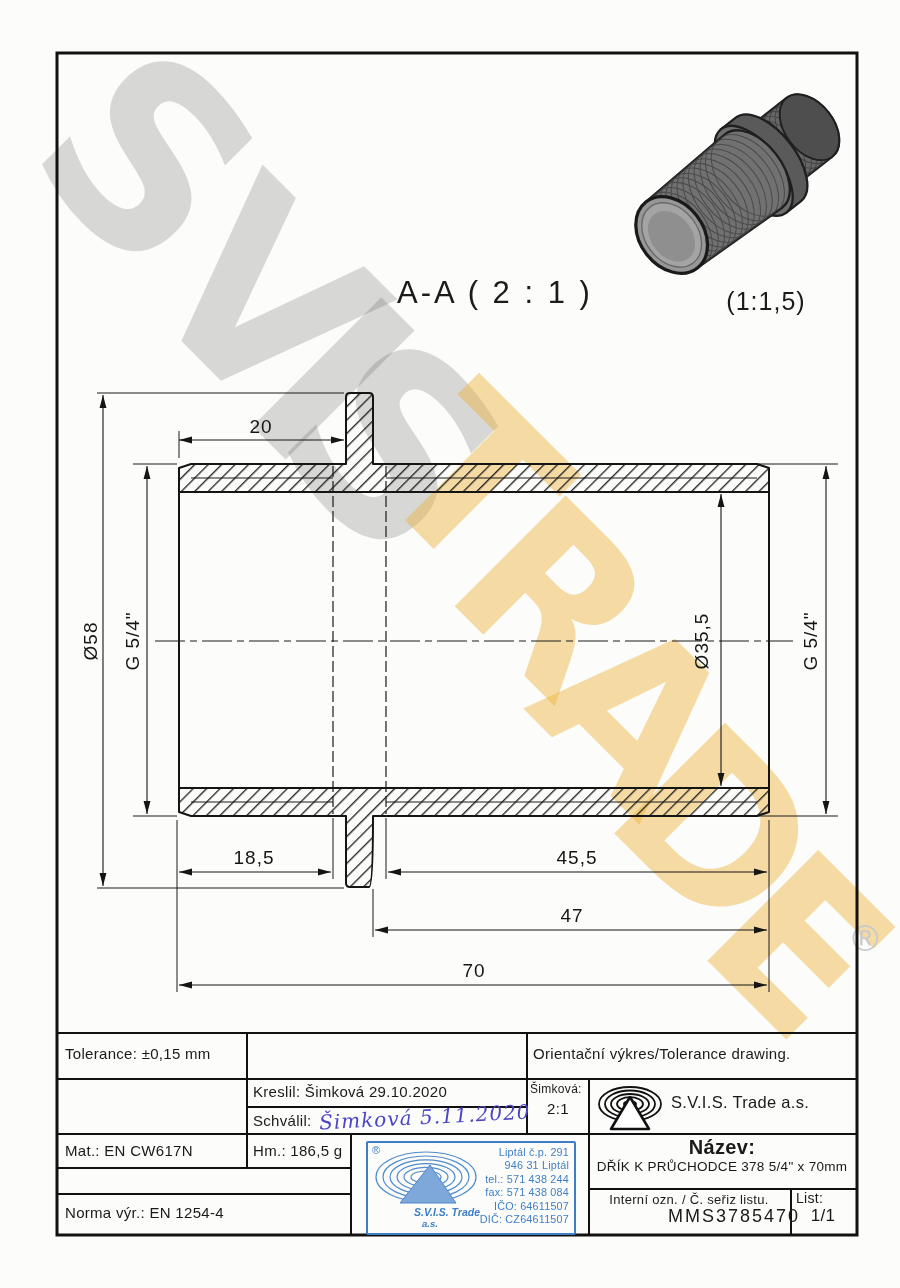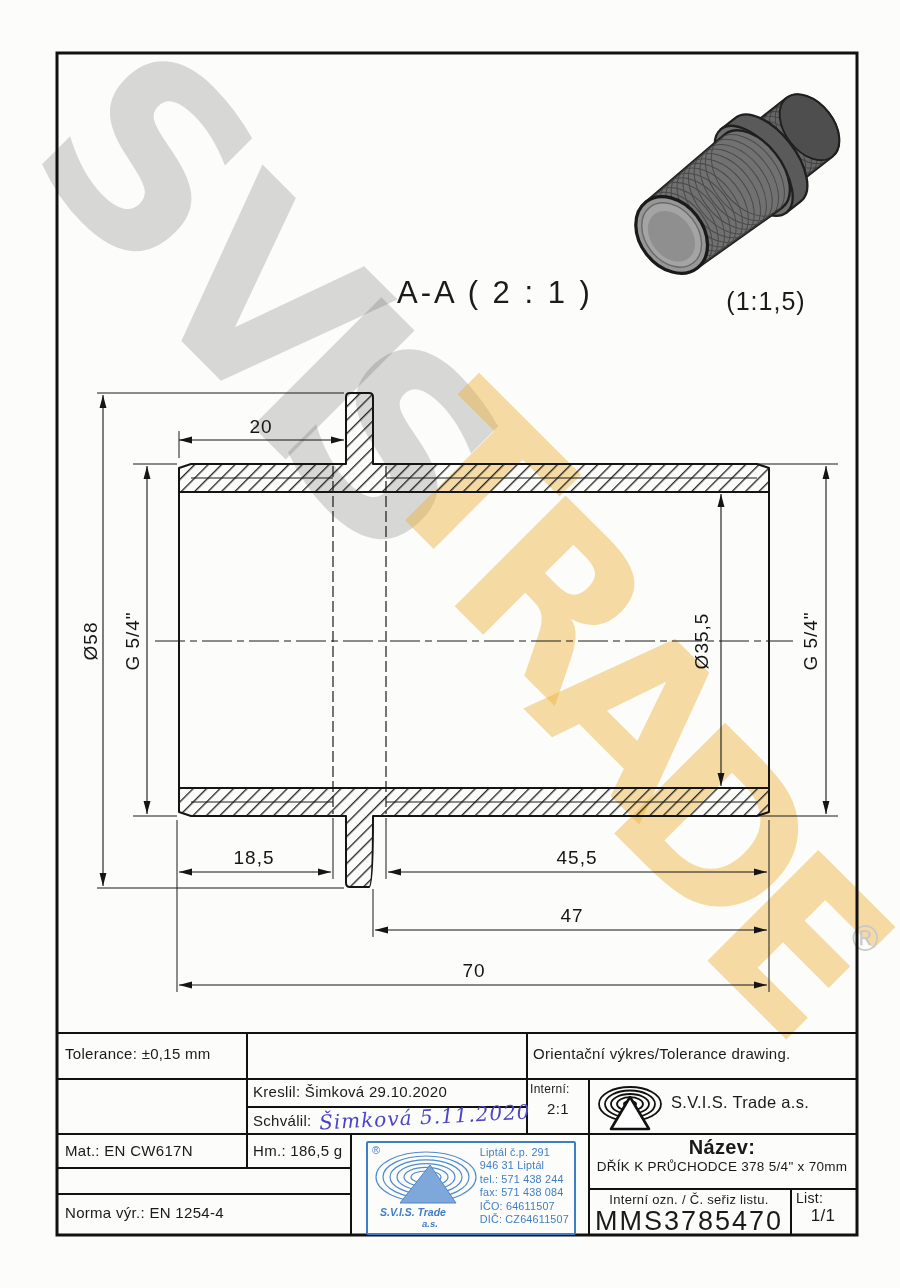--- a/index.html
+++ b/index.html
@@ -13,26 +13,26 @@
   .wm-reg{position:absolute;font-size:36px;color:#c9c9c9;pointer-events:none;}
   
   .draw-layer{position:absolute;left:0;top:0;z-index:2;}
   
   .tb{position:absolute;left:57px;top:1032px;width:800px;height:203px;z-index:3;font-size:15px;}
   .tbl{position:absolute;background:#111;}
   .tbt{position:absolute;white-space:nowrap;letter-spacing:0.3px;}
   .tb-center{transform:translateX(-50%);}
   .sig{position:absolute;font-family:"DejaVu Serif",serif;font-style:italic;color:#4b44c6;
        font-size:20px;transform:rotate(-3deg);white-space:nowrap;letter-spacing:1px;}
-  .big{font-size:27px;letter-spacing:2px;}
+  .big{font-size:18px;letter-spacing:2px;margin-left:45px;}
   .stamp{position:absolute;left:309px;top:109px;width:206px;height:90px;border:2px solid #3e7ec6;
          border-radius:2px;color:#3e7ec6;z-index:4;background:rgba(255,255,255,0.0);}
-  .stamp .addr{position:absolute;right:5px;top:3px;text-align:left;font-size:10.8px;line-height:13.4px;
+  .stamp .addr{position:absolute;right:5px;top:3px;text-align:right;font-size:10.8px;line-height:13.4px;
          letter-spacing:0.2px;}
-  .stamp .co1{position:absolute;left:12px;top:63px;width:100px;text-align:left;font-size:10.5px;
+  .stamp .co1{position:absolute;left:12px;top:63px;width:100px;text-align:right;font-size:10.5px;
          font-weight:bold;font-style:italic;}
   .stamp .co2{position:absolute;left:12px;top:75px;width:100px;text-align:center;font-size:9.5px;
          font-weight:bold;font-style:italic;}
   .stamp .reg{position:absolute;left:4px;top:1px;font-size:11px;}
 </style>
 </head>
 <body>
 
 <div class="page">
 
@@ -185,21 +185,21 @@
     <div class="tbl" style="left:293px;top:101px;width:2px;height:102px;"></div>
     <div class="tbl" style="left:469px;top:0;width:2px;height:103px;"></div>
     <div class="tbl" style="left:531px;top:46px;width:2px;height:157px;"></div>
     <div class="tbl" style="left:733px;top:156px;width:2px;height:47px;"></div>
 
     <div class="tbt" style="left:8px;top:13px;">Tolerance: ±0,15 mm</div>
     <div class="tbt" style="left:476px;top:13px;">Orientační výkres/Tolerance drawing.</div>
     <div class="tbt" style="left:196px;top:51px;">Kreslil: Šimková 29.10.2020</div>
     <div class="tbt" style="left:196px;top:80px;">Schválil:</div>
     <div class="sig" style="left:262px;top:73px;">Šimková  5.11.2020</div>
-    <div class="tbt" style="left:473px;top:50px;font-size:12px;">Interní:</div>
+    <div class="tbt" style="left:473px;top:50px;font-size:12px;">Šimková:</div>
     <div class="tbt tb-center" style="left:501px;top:68px;font-size:15px;">2:1</div>
 
     <svg width="66" height="48" style="position:absolute;left:540px;top:52px;" viewBox="0 0 66 48">
       <g fill="none" stroke="#111" stroke-width="1.8">
         <ellipse cx="33" cy="20" rx="31" ry="17"></ellipse>
         <ellipse cx="33" cy="20" rx="25" ry="13.5"></ellipse>
         <ellipse cx="33" cy="20" rx="19" ry="10"></ellipse>
         <ellipse cx="33" cy="20" rx="13" ry="6.8"></ellipse>
       </g>
       <ellipse cx="33" cy="20" rx="7" ry="3.8" fill="#111"></ellipse>

